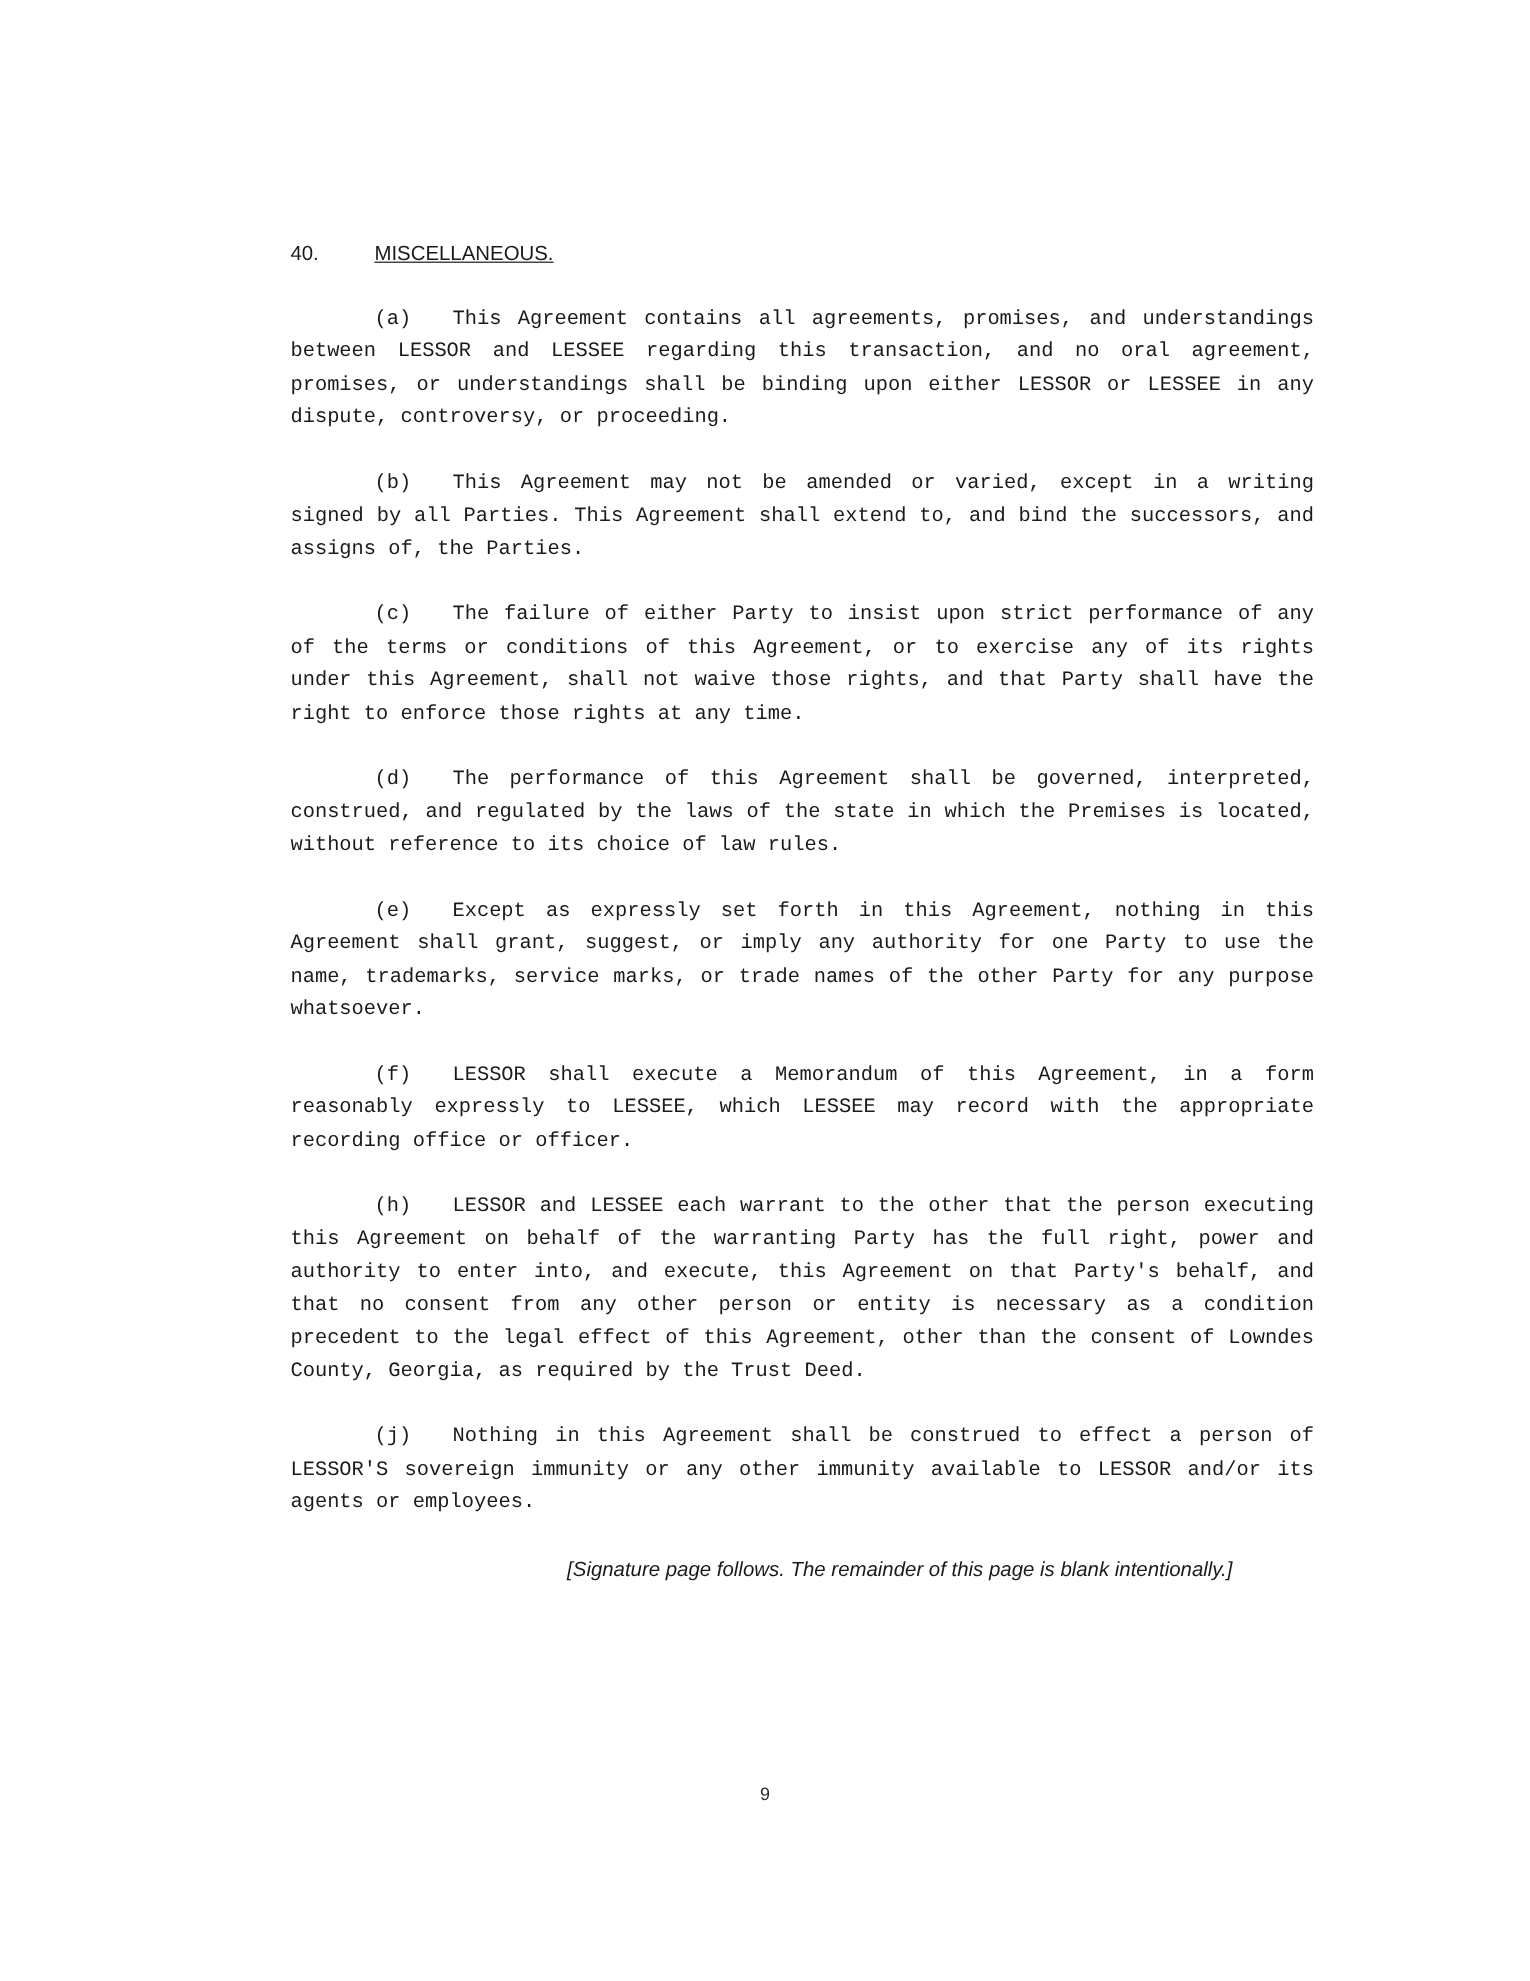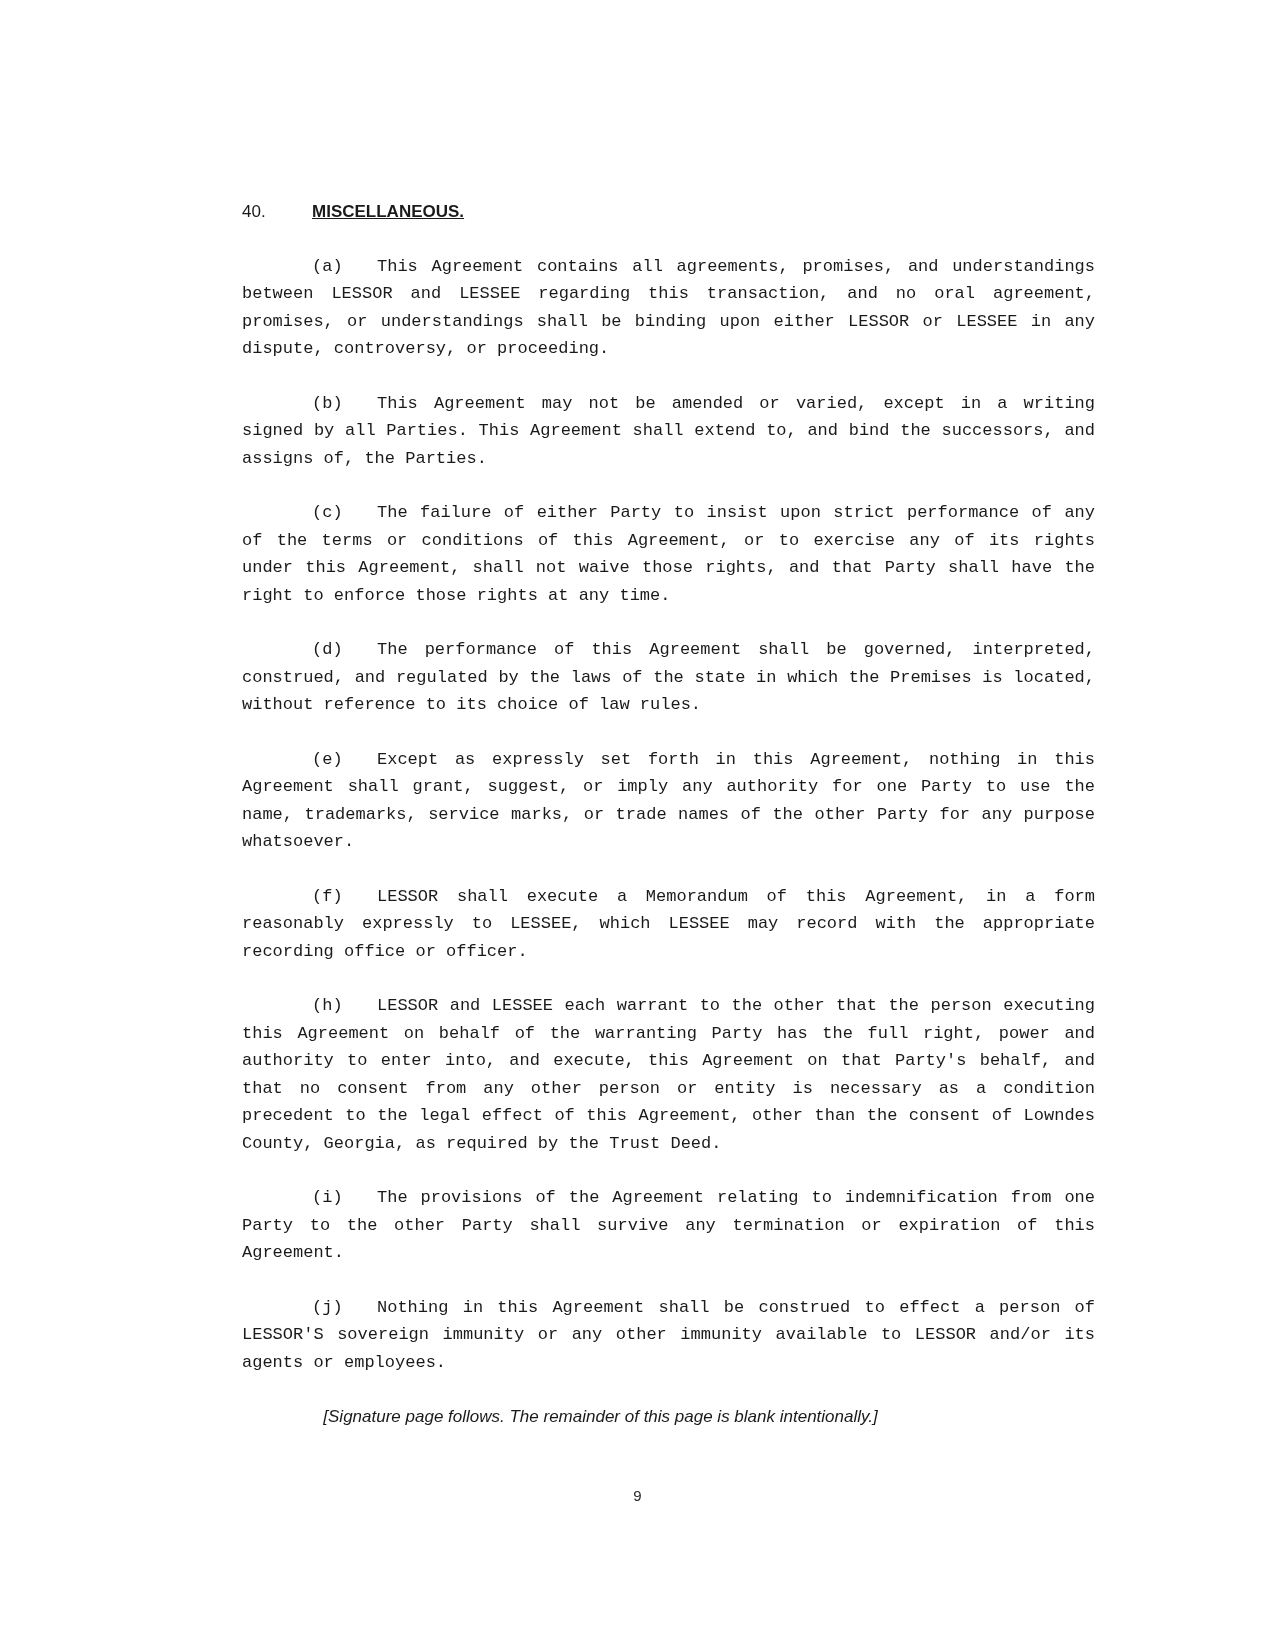--- a/index.html
+++ b/index.html
@@ -28,39 +28,38 @@
   .heading {
     margin: 0 0 27px 0;
     white-space: nowrap;
   }
   .heading-number {
     display: inline-block;
     width: 70px;
   }
   .heading-title {
     text-decoration: underline;
-    font-weight: bold;
   }
   p.para {
     margin: 0 0 27px 0;
     text-align: justify;
     font-family: Liberation Mono, monospace;
   }
   .tab {
     display: inline-block;
     width: 70px;
   }
   .letter {
     display: inline-block;
     width: 65px;
   }
   .signature-note {
     position: relative;
     left: -68px;
-    text-align: center;
+    text-align: right;
     font-style: italic;
   }
   .page-number {
     position: absolute;
     top: 1487px;
     left: 0;
     width: 1275px;
     text-align: center;
     font-size: 15px;
     color: #2a2a2a;
@@ -83,21 +82,20 @@
 
     <p class="para"><span class="tab"></span><span class="letter">(d)</span><span class="ptext">The performance of this Agreement shall be governed, interpreted, construed, and regulated by the laws of the state in which the Premises is located, without reference to its choice of law rules.</span></p>
 
     <p class="para"><span class="tab"></span><span class="letter">(e)</span><span class="ptext">Except as expressly set forth in this Agreement, nothing in this Agreement shall grant, suggest, or imply any authority for one Party to use the name, trademarks, service marks, or trade names of the other Party for any purpose whatsoever.</span></p>
 
     <p class="para"><span class="tab"></span><span class="letter">(f)</span><span class="ptext">LESSOR shall execute a Memorandum of this Agreement, in a form reasonably expressly to LESSEE, which LESSEE may record with the appropriate recording office or officer.</span></p>
 
 
     <p class="para"><span class="tab"></span><span class="letter">(h)</span><span class="ptext">LESSOR and LESSEE each warrant to the other that the person executing this Agreement on behalf of the warranting Party has the full right, power and authority to enter into, and execute, this Agreement on that Party's behalf, and that no consent from any other person or entity is necessary as a condition precedent to the legal effect of this Agreement, other than the consent of Lowndes County, Georgia, as required by the Trust Deed.</span></p>
 
-    <p class="para"><span class="tab"></span><span class="letter">(i)</span><span class="ptext">The provisions of the Agreement relating to indemnification from one Party to the other Party shall survive any termination or expiration of this Agreement.</span></p>
 
     <p class="para"><span class="tab"></span><span class="letter">(j)</span><span class="ptext">Nothing in this Agreement shall be construed to effect a person of LESSOR'S sovereign immunity or any other immunity available to LESSOR and/or its agents or employees.</span></p>
 
     <div class="signature-note">[Signature page follows. The remainder of this page is blank intentionally.]</div>
 
   </div>
 
   <div class="page-number">9</div>
 </div>
 

